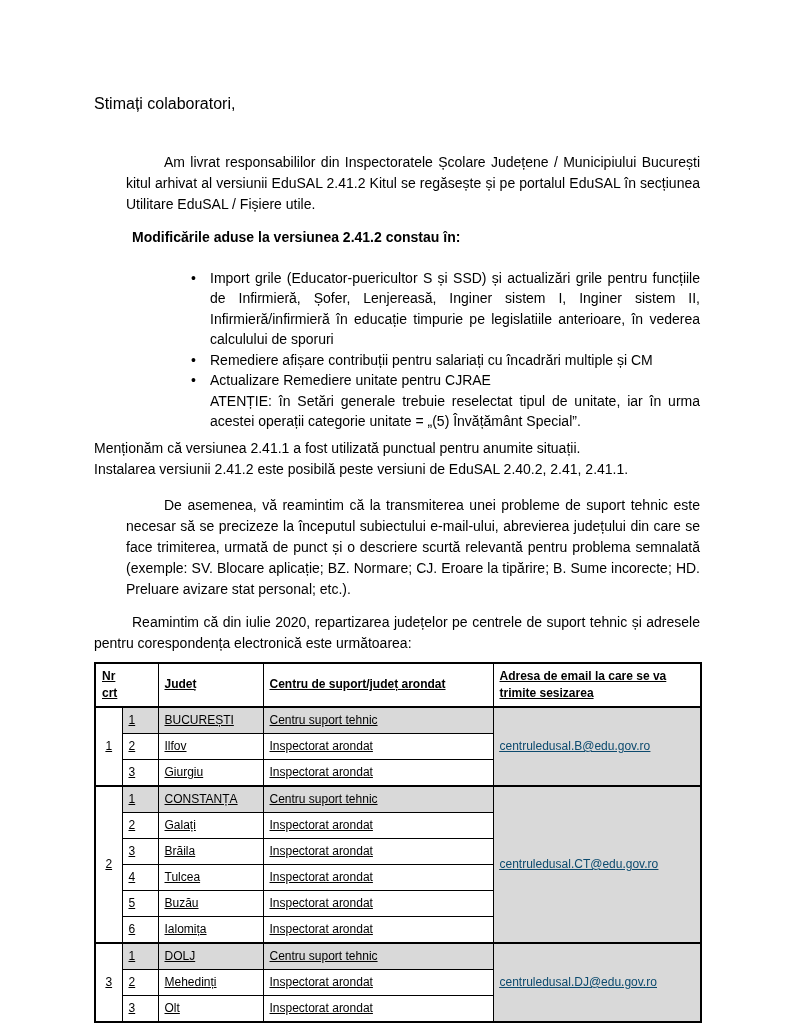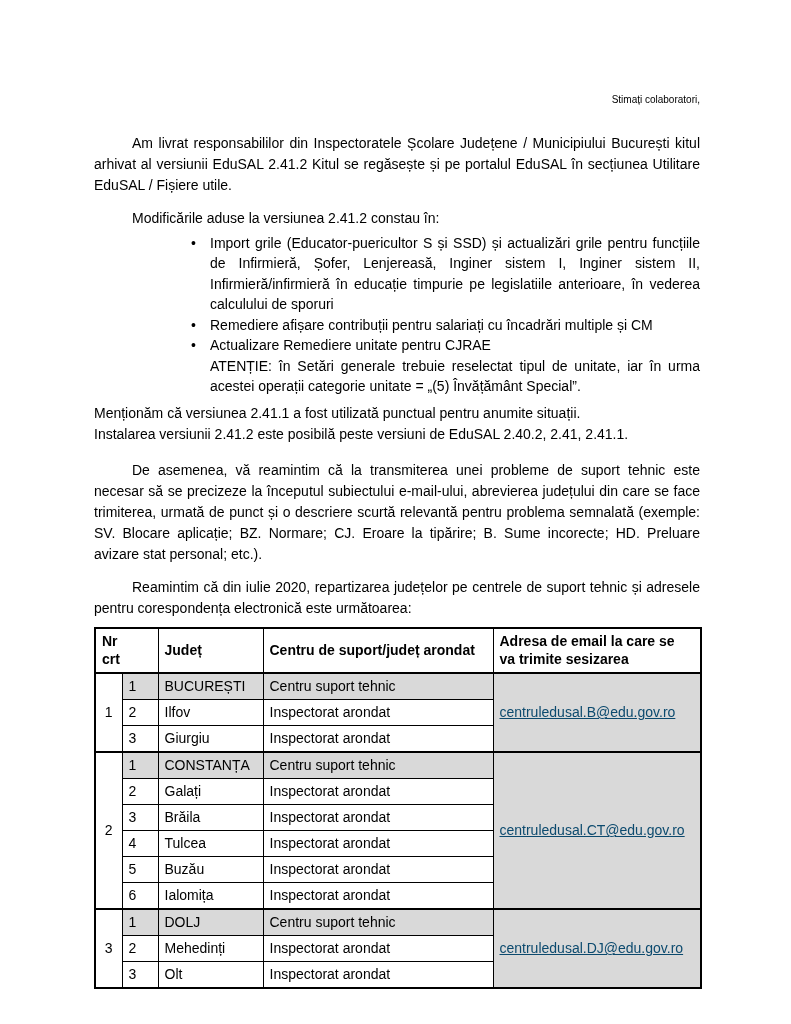--- a/index.html
+++ b/index.html
@@ -20,26 +20,26 @@
     background: #ffffff;
   }
   p {
     margin: 0;
     font-size: 14px;
     line-height: 1.5;
   }
   .justify { text-align: justify; }
   .indent { text-indent: 38px; }
   .salutation {
-    text-align: right;
-    font-size: 10px;
-    margin-bottom: 26px;
-  }
-  .mb-md { margin-bottom: 12px; }
-  .mb-sm { margin-bottom: 4px; }
+    text-align: left;
+    font-size: 16px;
+    margin-bottom: 36px;
+  }
+  .mb-md { margin-bottom: 12px; margin-left: 32px; }
+  .mb-sm { margin-bottom: 20px; font-weight: bold; }
   ul.changes {
     list-style: none;
     margin: 2px 0 6px 0;
     padding: 0 0 0 116px;
   }
   ul.changes li {
     position: relative;
     text-align: justify;
     font-size: 14px;
     line-height: 1.46;
@@ -48,23 +48,24 @@
     content: "\2022";
     position: absolute;
     left: -19px;
     top: 0;
   }
   .version-notes { margin-bottom: 15px; }
   .table-wrap { margin-top: 8px; }
   table.support-table {
     border-collapse: collapse;
     width: 606px;
-    font-size: 14px;
+    font-size: 12px;
     border: 2px solid #000000;
     table-layout: fixed;
+    text-decoration: underline;
   }
   table.support-table th,
   table.support-table td {
     border: 1px solid #000000;
     padding: 3px 6px;
     line-height: 1.35;
     vertical-align: middle;
     overflow: hidden;
   }
   table.support-table th {

